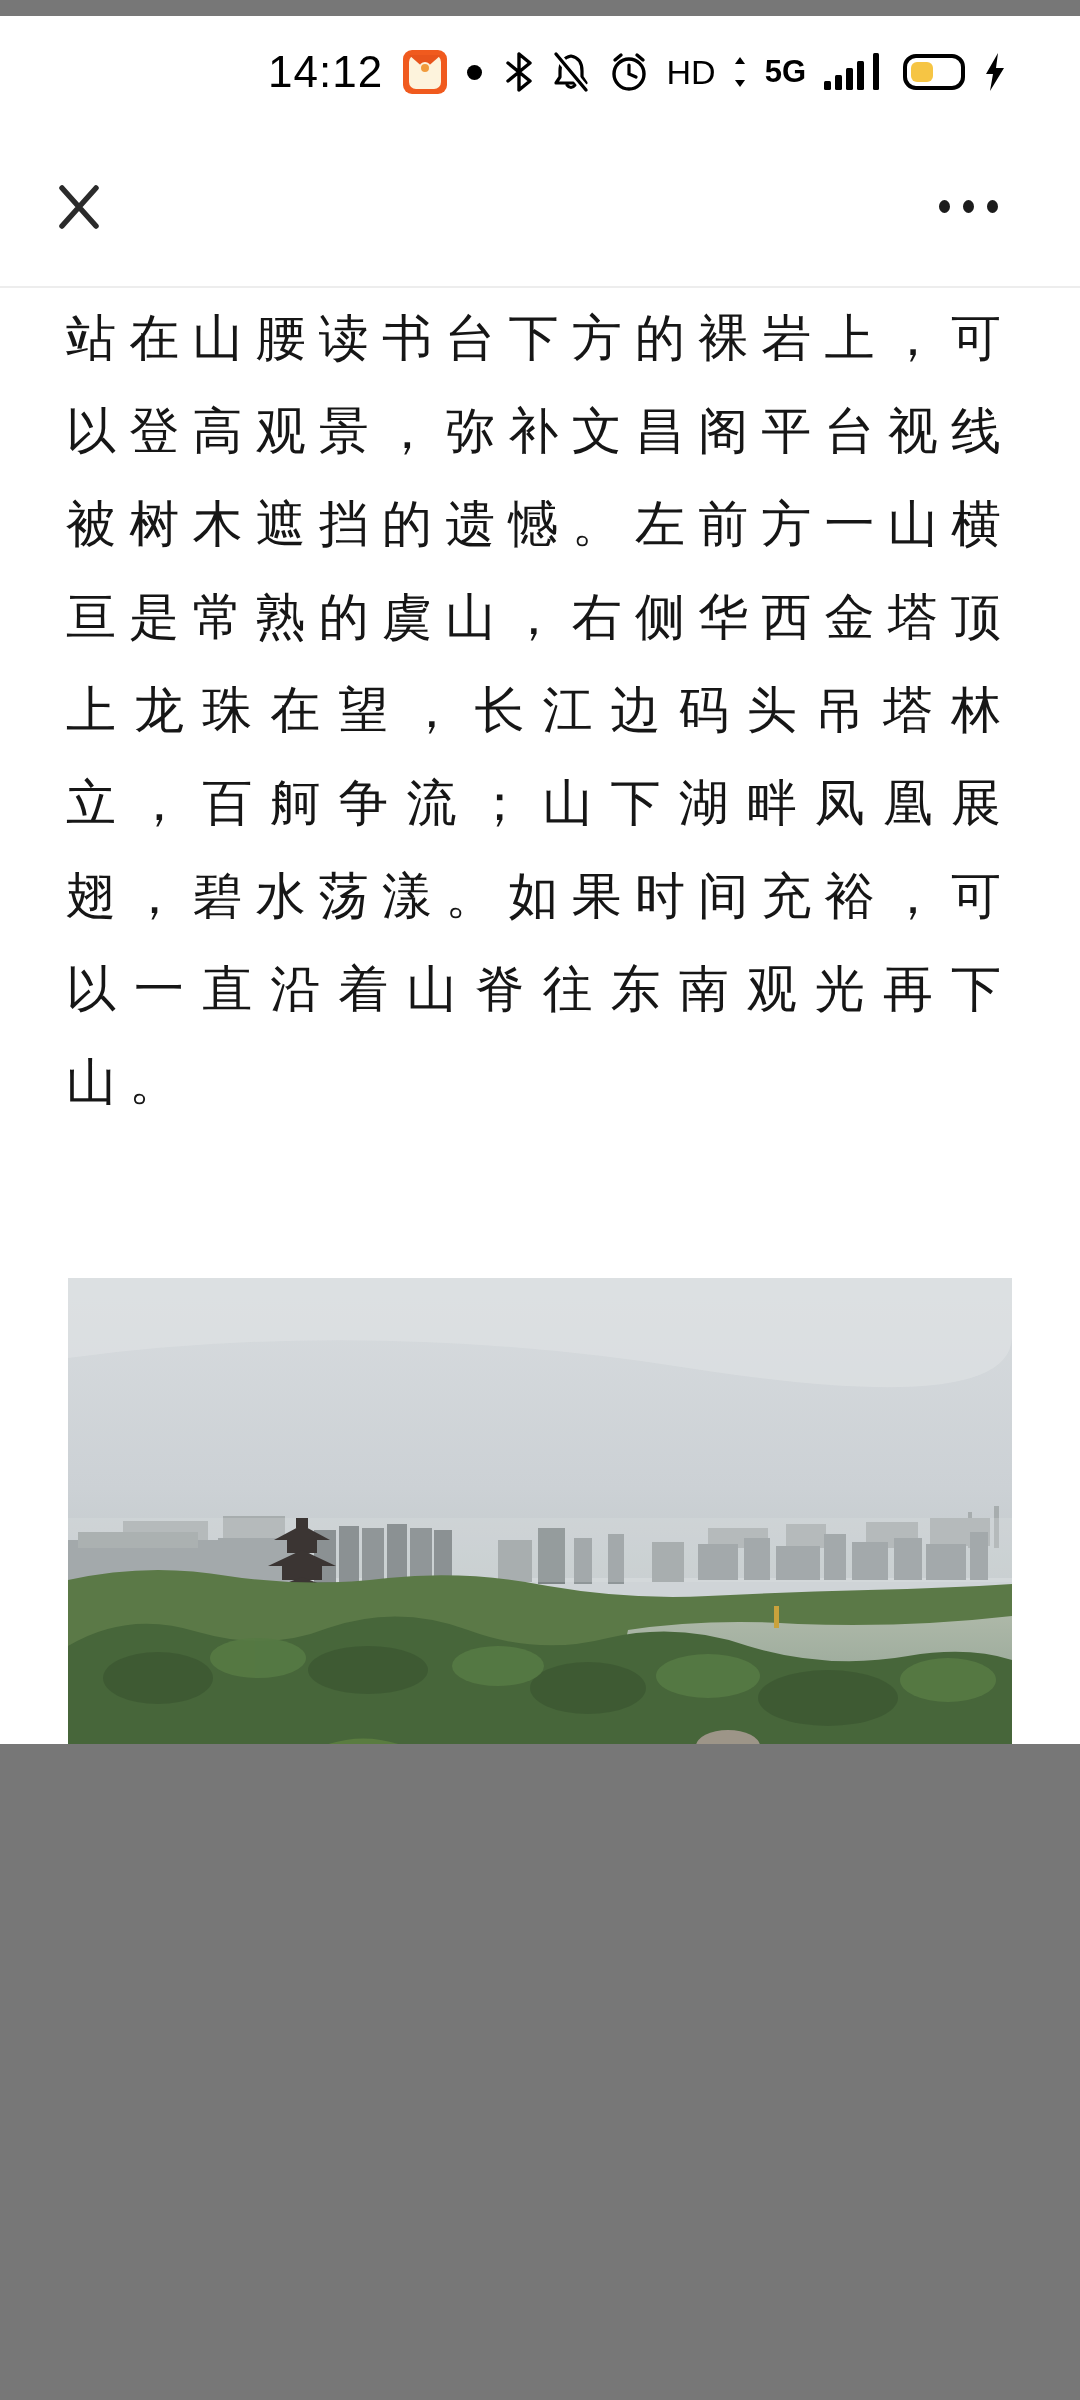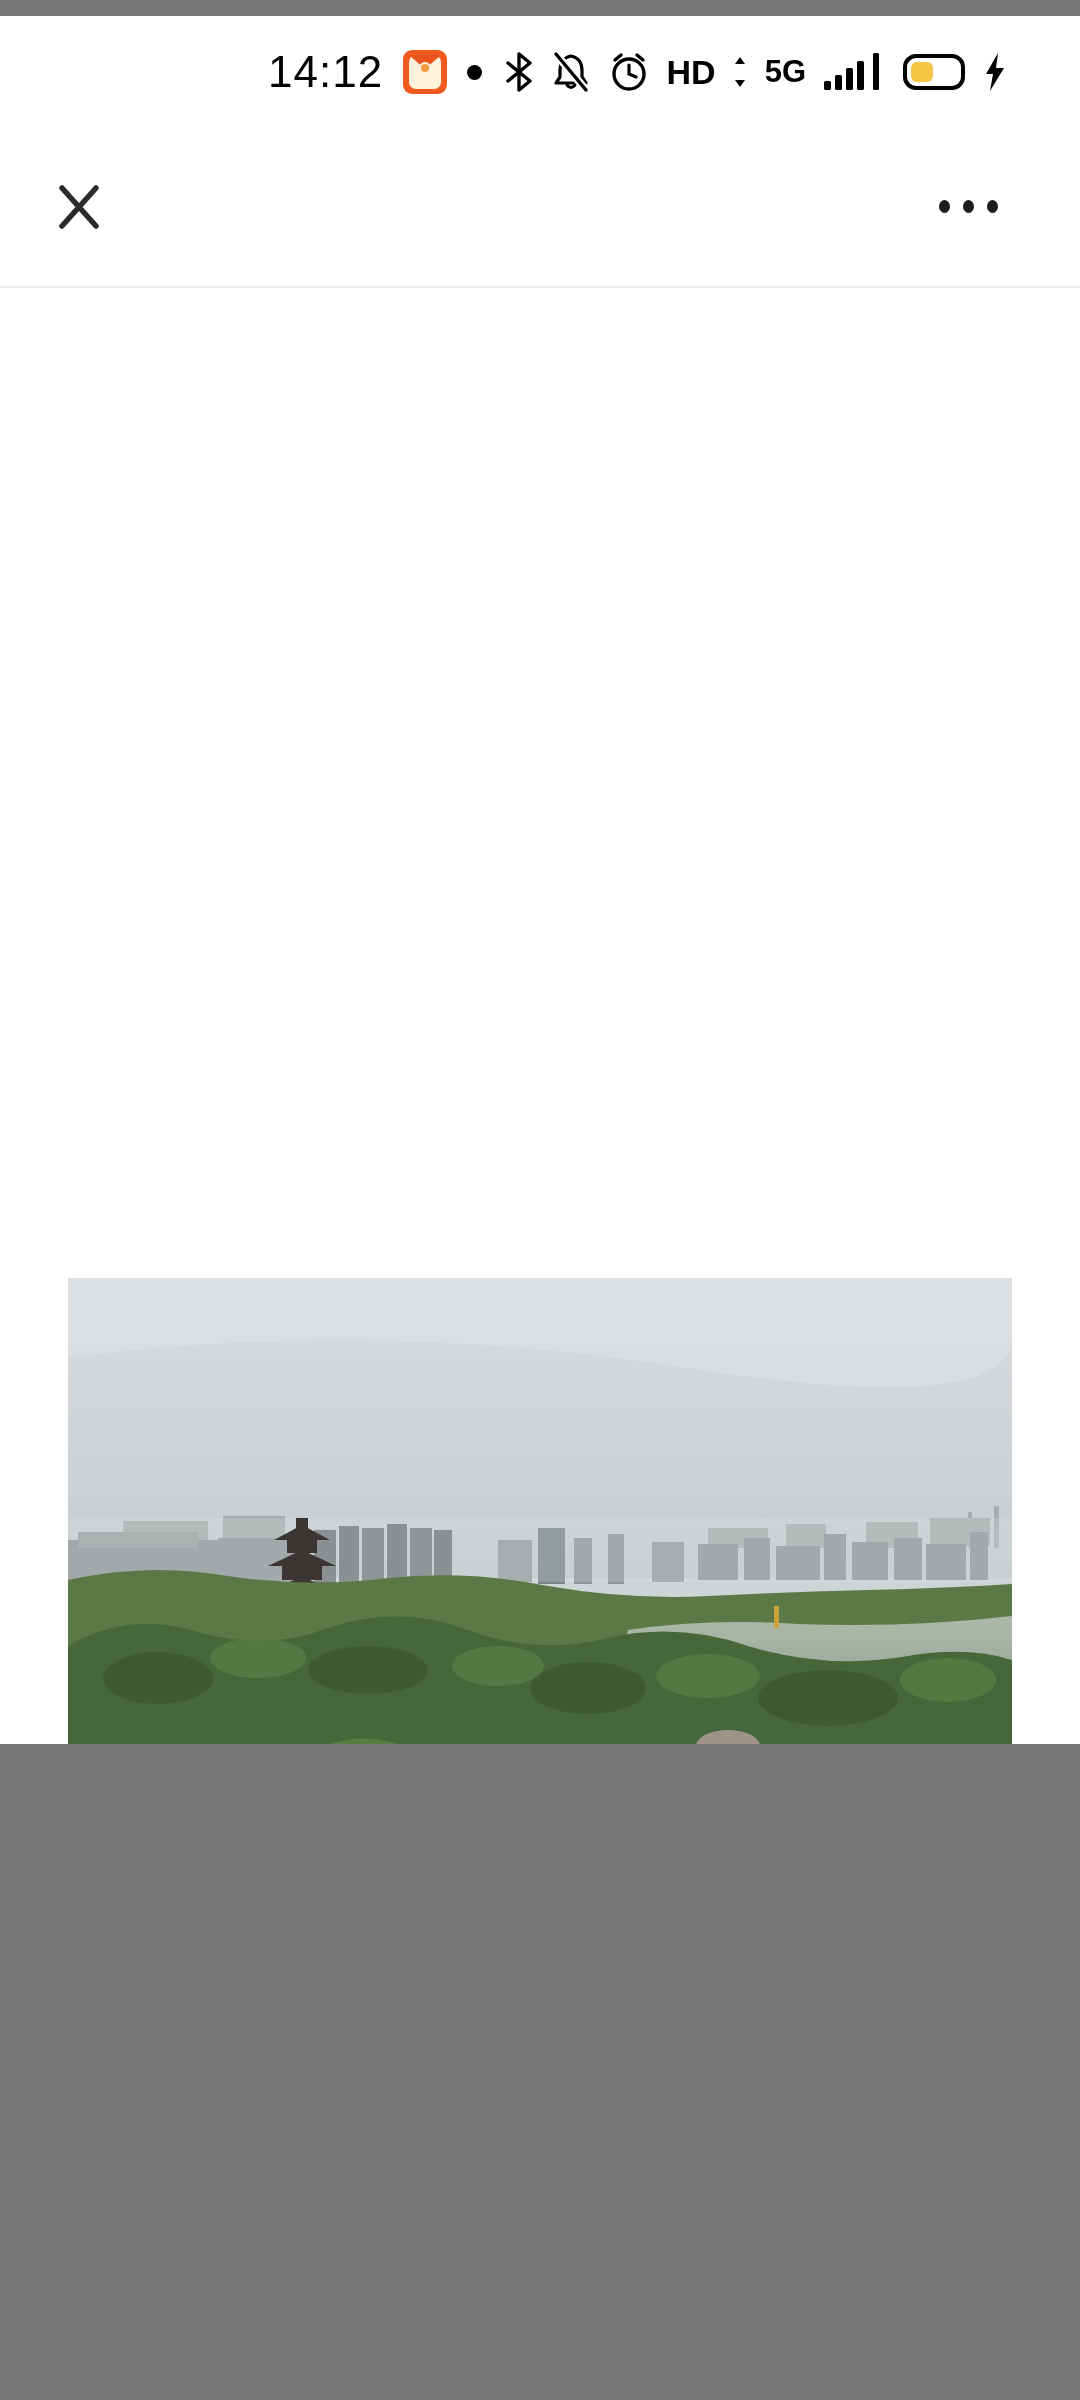--- a/index.html
+++ b/index.html
@@ -14,21 +14,21 @@
   .status-bar{position:absolute;top:0;left:0;width:1080px;height:112px;background:#fff;}
   .sb-left{position:absolute;left:268px;top:0;height:112px;display:flex;align-items:center;gap:20px;}
   .sb-time{font-size:44px;color:#000;letter-spacing:1px;}
   .app-badge{width:44px;height:44px;border-radius:9px;background:#f05a1e;position:relative;display:inline-block;}
   .app-badge .env{position:absolute;left:6px;top:5px;width:32px;height:34px;border-radius:7px;background:#fdf3dc;}
   .app-badge .flap{position:absolute;left:6px;top:5px;width:0;height:0;border-left:16px solid transparent;border-right:16px solid transparent;border-top:14px solid #e8541c;}
   .app-badge .seal{position:absolute;left:16px;top:12px;width:12px;height:12px;border-radius:50%;background:#f19b3c;border:2px solid #fdf3dc;box-sizing:border-box;}
   .sb-dot{width:15px;height:15px;border-radius:50%;background:#000;}
   .sb-right{position:absolute;right:74px;top:0;height:112px;display:flex;align-items:center;gap:17px;}
   .sb-right svg{display:block;}
-  .hd-label{font-size:34px;font-weight:700;color:#000;}
+  .hd-label{font-size:34px;font-weight:400;color:#000;}
   .fiveg{display:flex;align-items:center;gap:18px;}
   .fiveg .g-label{font-size:31px;font-weight:700;color:#000;}
   
   .web-header{position:absolute;top:112px;left:0;width:1080px;height:158px;background:#fff;}
   .close-btn{position:absolute;left:40px;top:40px;width:76px;height:76px;}
   .more-btn{position:absolute;right:64px;top:42px;width:96px;height:72px;display:flex;align-items:center;justify-content:center;gap:13px;}
   .more-btn i{width:11px;height:13px;border-radius:50%;background:#1c1c1c;}
   .divider{position:absolute;left:0;width:1080px;height:2px;background:#ededed;}
   
   .article{
@@ -121,20 +121,21 @@
       </svg>
     </div>
     <div class="more-btn">
       <i></i>
         <i></i>
         <i></i>
     </div>
   </div>
   <div class="divider" style="top:270px"></div>
 
+  <p class="article">站在山腰读书台下方的裸岩上，可以登高观景，弥补文昌阁平台视线被树木遮挡的遗憾。左前方一山横亘是常熟的虞山，右侧华西金塔顶上龙珠在望，长江边码头吊塔林立，百舸争流；山下湖畔凤凰展翅，碧水荡漾。如果时间充裕，可以一直沿着山脊往东南观光再下山。</p>
 
   <div class="photo">
     <svg width="944" height="645" viewBox="0 0 944 645">
       <defs>
         <linearGradient id="skyG" x1="0" y1="0" x2="0" y2="1">
           <stop offset="0" stop-color="#d8dcdf"></stop>
             <stop offset="0.7" stop-color="#ccd1d5"></stop>
             <stop offset="1" stop-color="#c3cacc"></stop>
         </linearGradient>
         <linearGradient id="lakeG" x1="0" y1="0" x2="0" y2="1">

